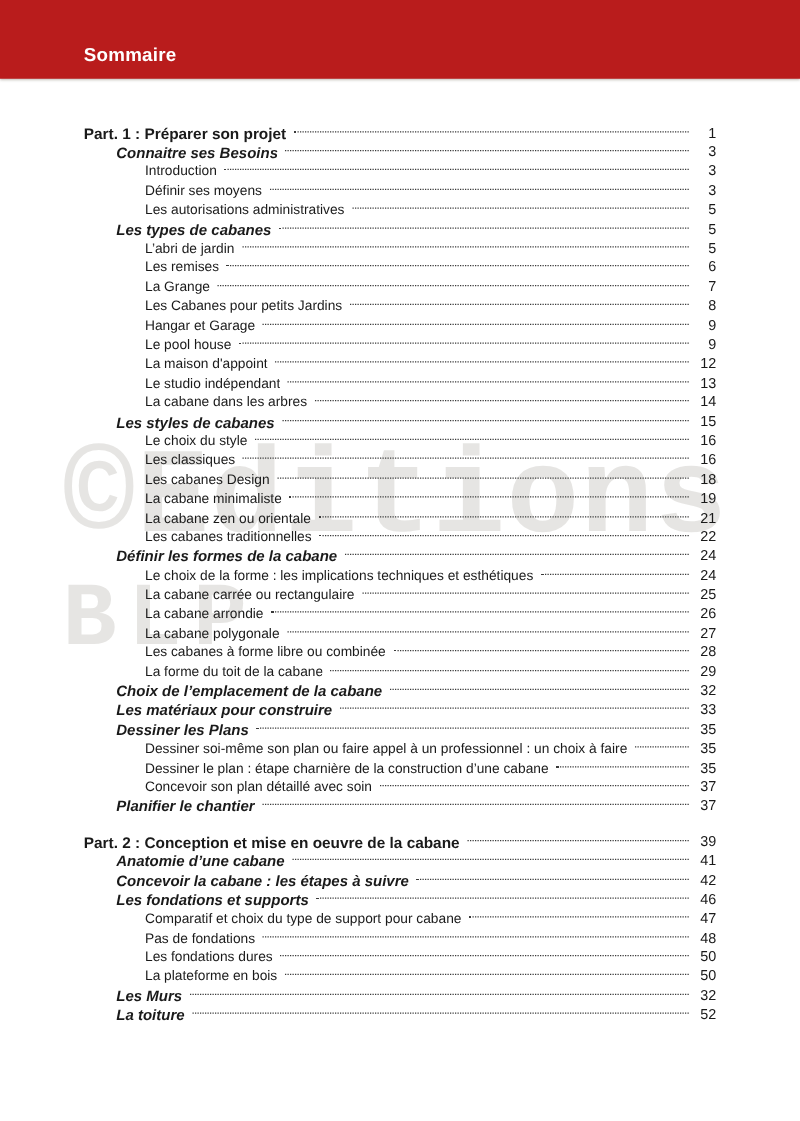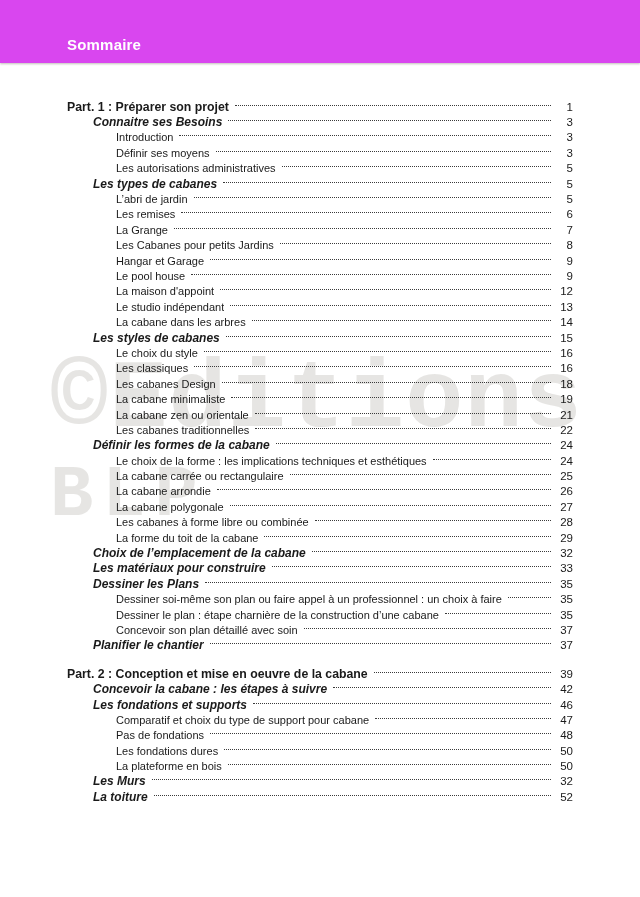--- a/index.html
+++ b/index.html
@@ -8,21 +8,21 @@
     background: #ffffff;
     font-family: "Liberation Sans", sans-serif;
     position: relative;
     overflow: hidden;
   }
 
   
   .header-bar {
     position: absolute; top: 0; left: 0;
     width: 640px; height: 63px;
-    background: #d946ef;
+    background: #b91c1c;
     box-shadow: 0 1px 2px rgba(120,112,100,0.45);
     z-index: 2;
   }
   .header-title {
     position: absolute; left: 67px; top: 36px;
     color: #ffffff;
     font-weight: bold;
     font-size: 15px;
     letter-spacing: 0.2px;
   }
@@ -275,20 +275,25 @@
     <span class="entry-page">37</span>
   </div>
     </div>
     <div class="toc-section">
       <div class="toc-row level-0">
     <span class="entry-label">Part. 2 : Conception et mise en oeuvre de la cabane</span>
     <span class="dot-leader"></span>
     <span class="entry-page">39</span>
   </div>
       <div class="toc-row level-1">
+    <span class="entry-label">Anatomie d’une cabane</span>
+    <span class="dot-leader"></span>
+    <span class="entry-page">41</span>
+  </div>
+      <div class="toc-row level-1">
     <span class="entry-label">Concevoir la cabane : les étapes à suivre</span>
     <span class="dot-leader"></span>
     <span class="entry-page">42</span>
   </div>
       <div class="toc-row level-1">
     <span class="entry-label">Les fondations et supports</span>
     <span class="dot-leader"></span>
     <span class="entry-page">46</span>
   </div>
       <div class="toc-row level-2">

